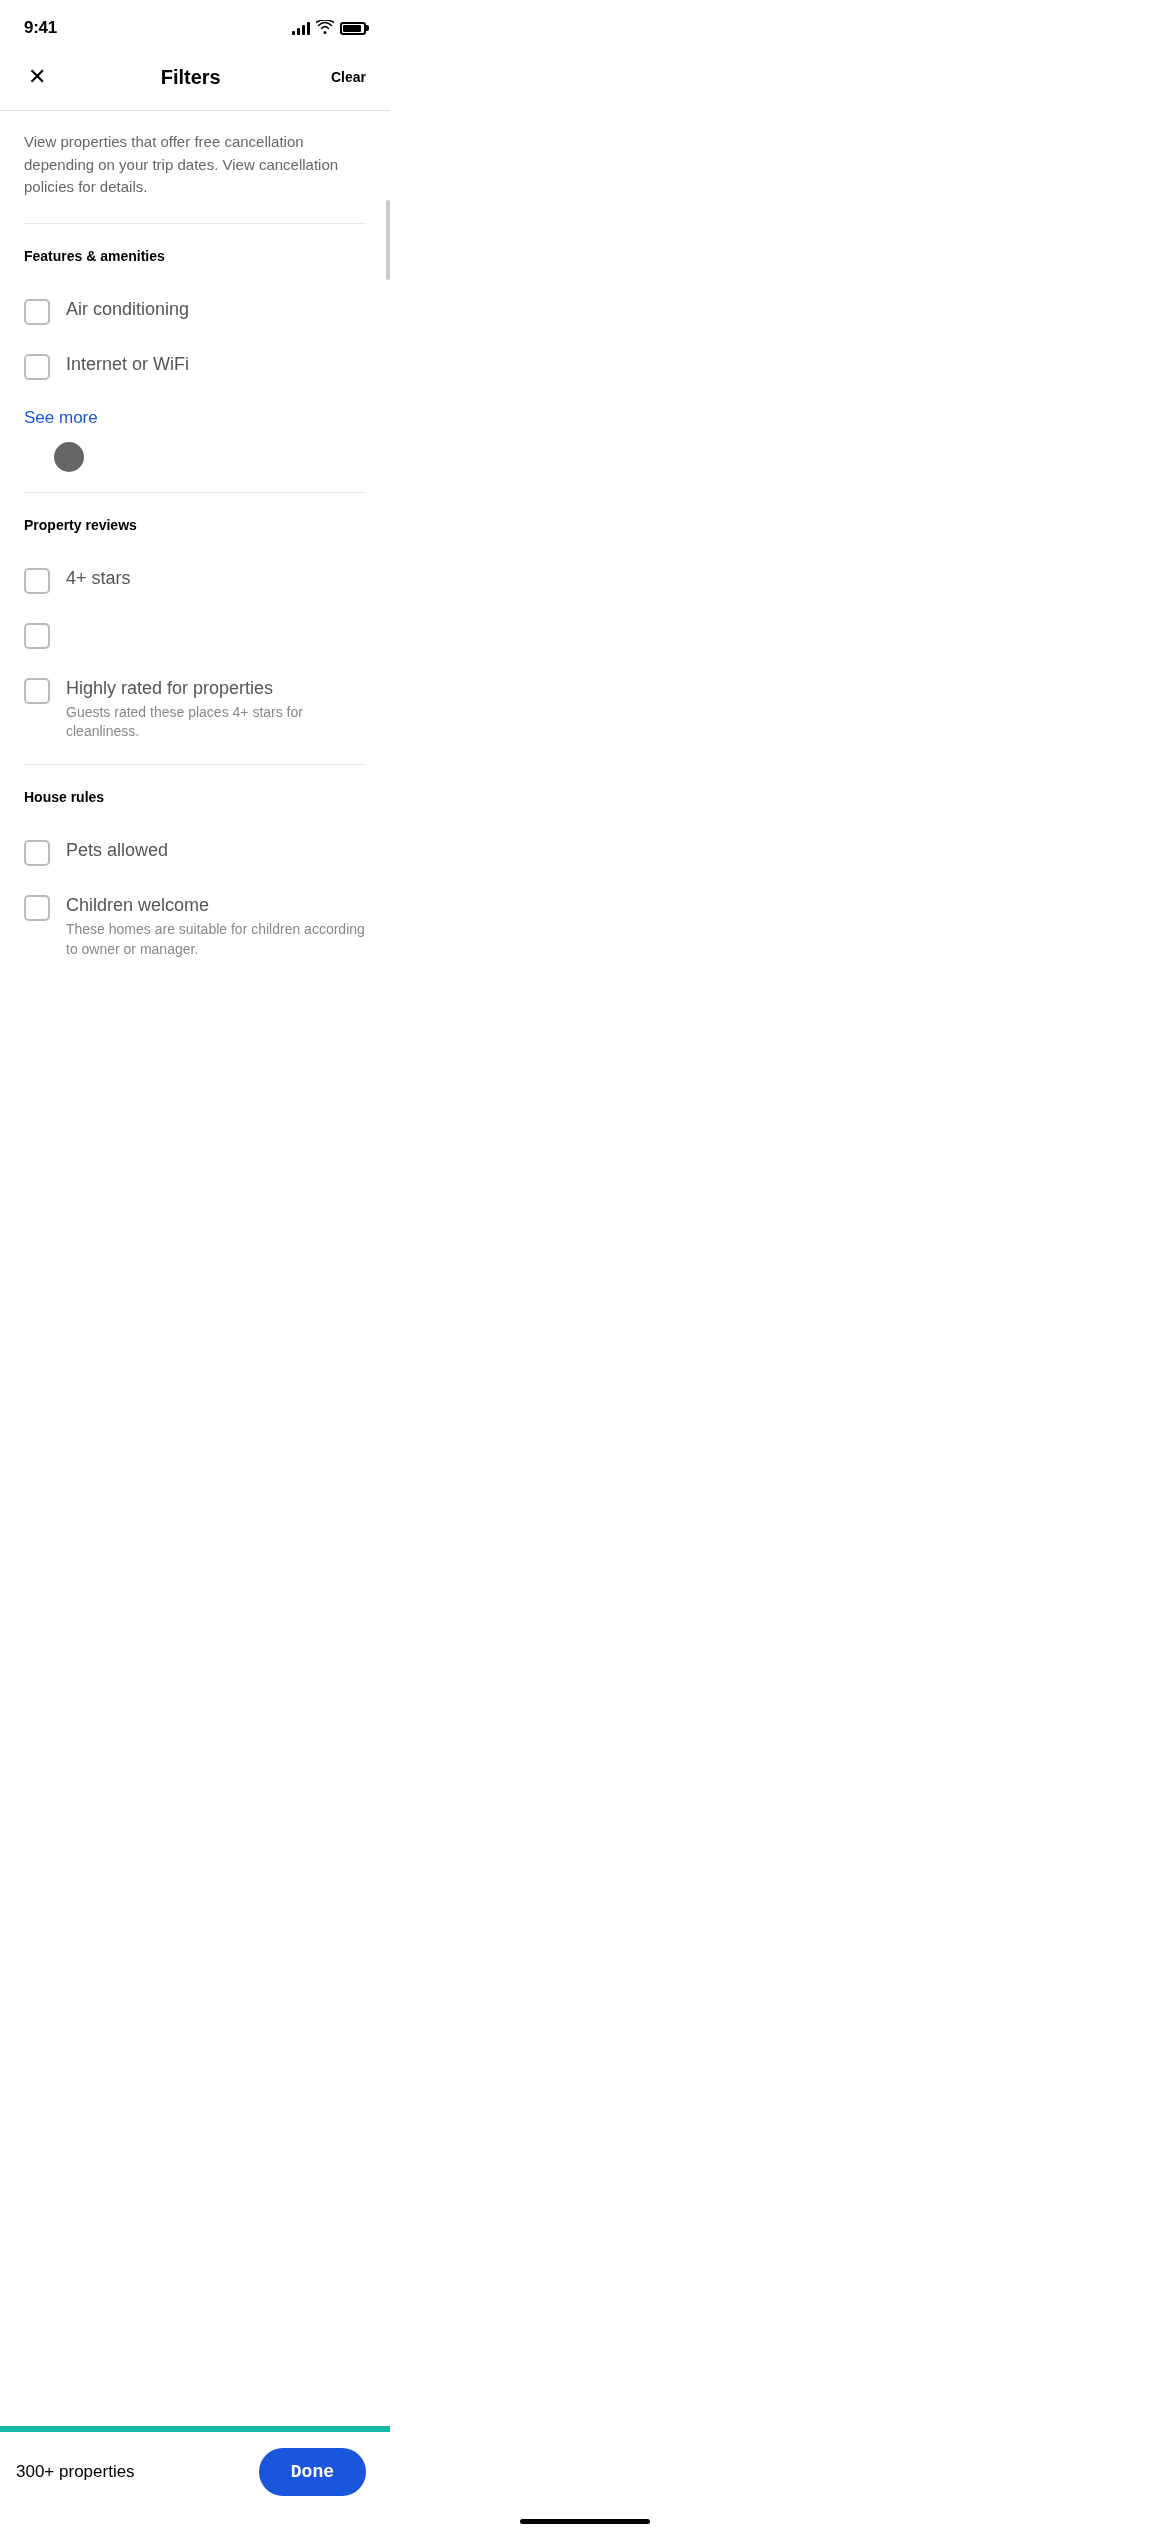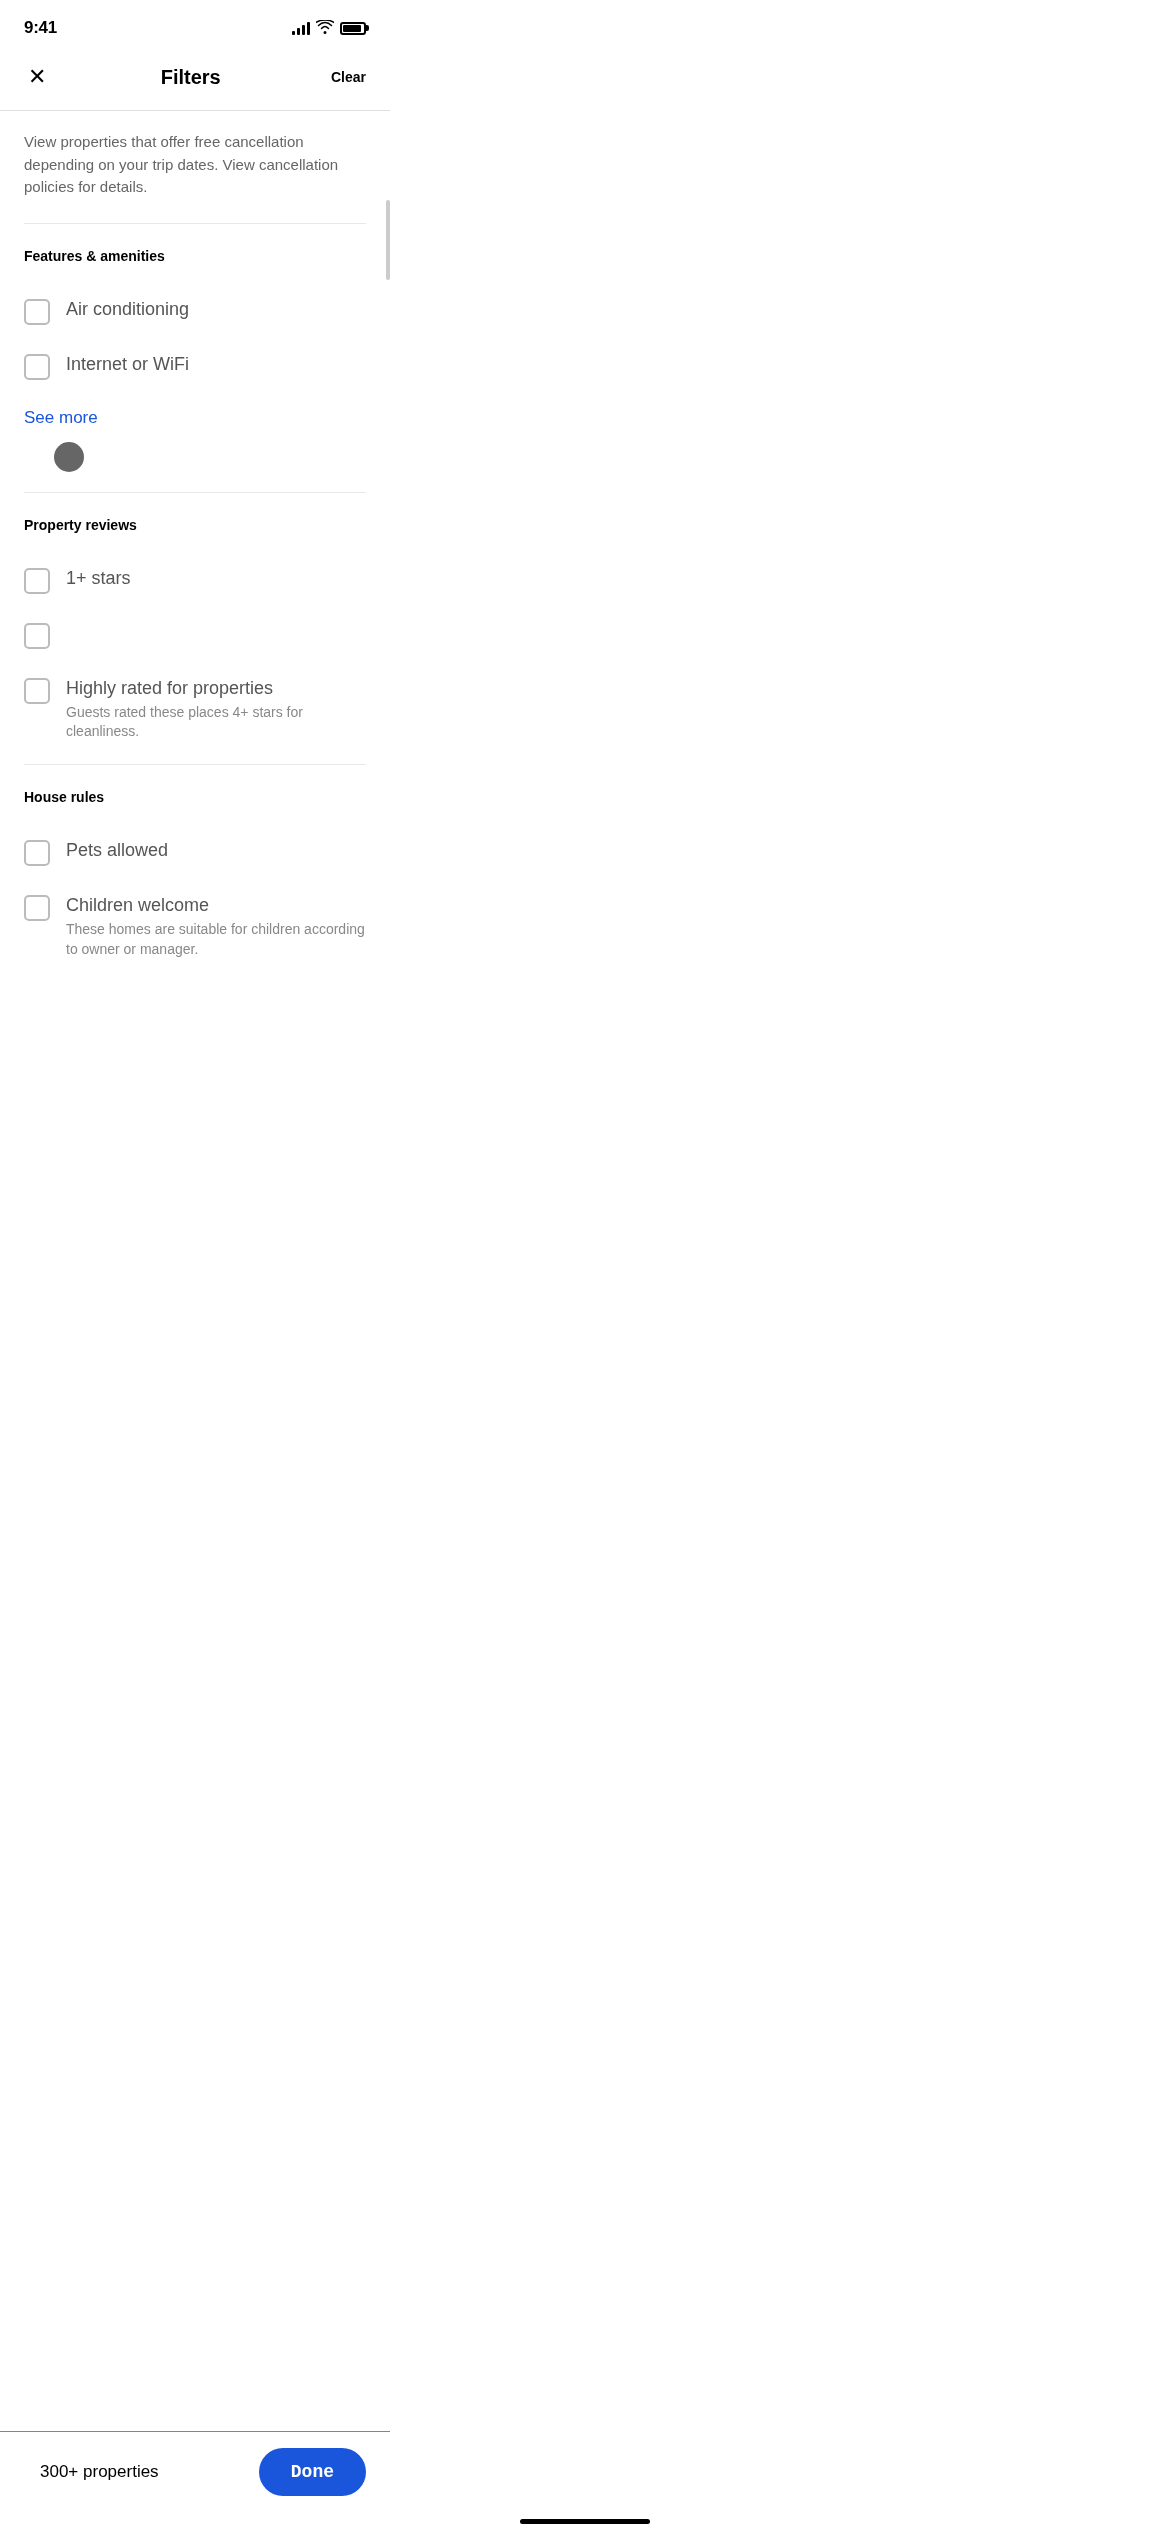--- a/index.html
+++ b/index.html
@@ -203,22 +203,22 @@
       top: 0;
     }
 
     
     .footer {
       position: fixed;
       bottom: 0;
       left: 0;
       width: 390px;
       background: #fff;
-      border-top: 1px solid #14b8a6;
-      padding: 16px 24px 36px 40px;
+      border-top: 6px solid #14b8a6;
+      padding: 16px 24px 36px 16px;
       display: flex;
       justify-content: space-between;
       align-items: center;
     }
     .footer-count {
       font-size: 17px;
       color: #000;
       font-weight: 400;
     }
     .footer-done {
@@ -314,21 +314,21 @@
 
     <div class="divider"></div>
   </div>
 
   <div class="section">
     <div class="section-title">Property reviews</div>
 
     <div class="checkbox-item">
       <div class="checkbox-box"></div>
       <div>
-        <div class="checkbox-label">1+ stars</div>
+        <div class="checkbox-label">4+ stars</div>
       </div>
     </div>
 
     <div class="checkbox-item">
       <div class="checkbox-box"></div>
     </div>
 
     <div class="checkbox-item">
       <div class="checkbox-box"></div>
       <div>

